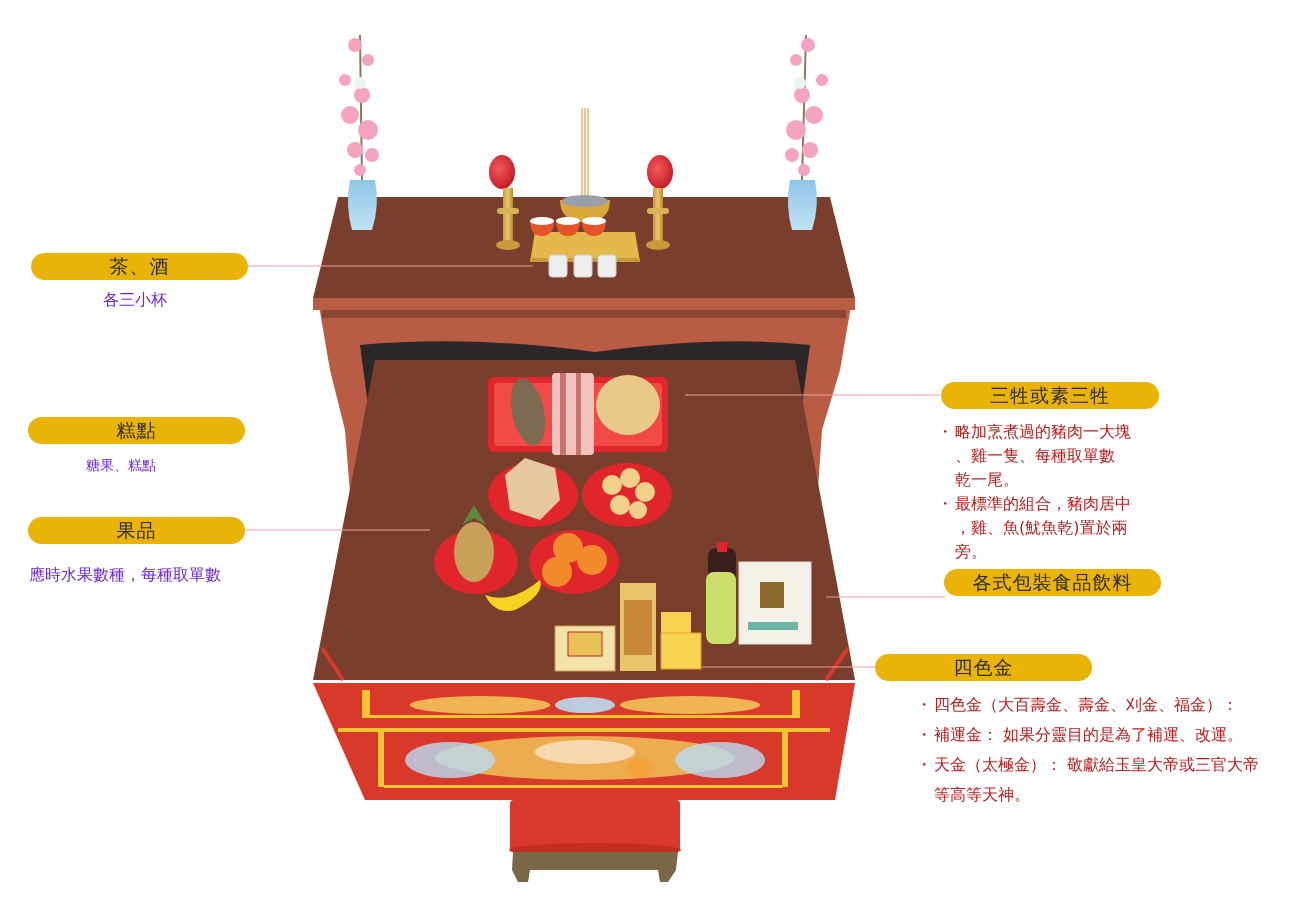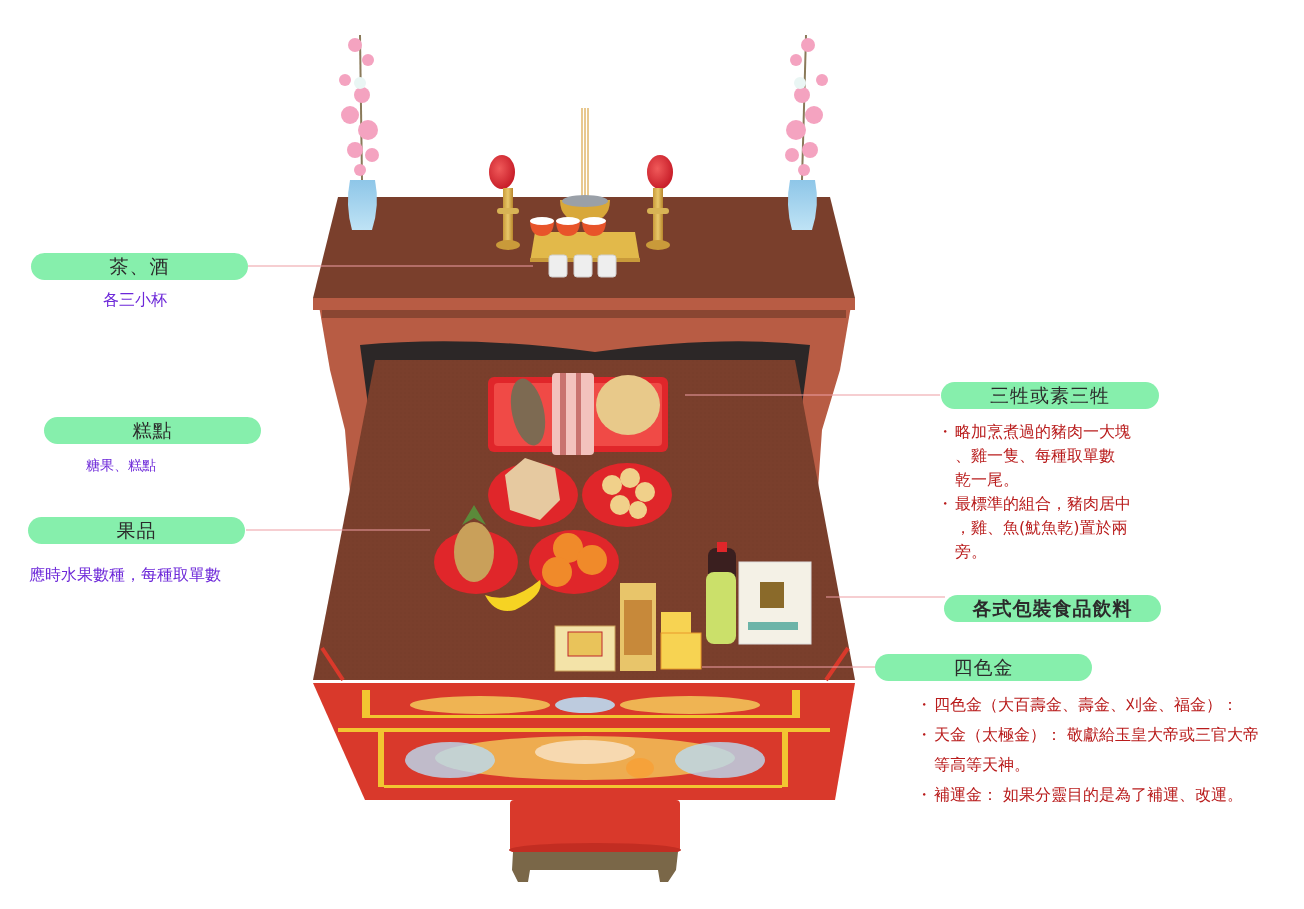--- a/index.html
+++ b/index.html
@@ -1,18 +1,18 @@
 <!DOCTYPE html>
 <html><head>
 <meta charset="utf-8">
 <style>
   html,body{margin:0;padding:0;background:#ffffff;}
   body{width:1304px;height:909px;position:relative;overflow:hidden;font-family:"DejaVu Sans","Liberation Sans",sans-serif;color:#2a2a2a;}
   .scene{position:absolute;left:0;top:0;width:1304px;height:909px;}
-  .pill{position:absolute;height:27px;border-radius:14px;background:#86efac;color:#2b2b2b;font-size:19px;line-height:27px;text-align:center;letter-spacing:1px;}
+  .pill{position:absolute;height:27px;border-radius:14px;background:#eab308;color:#2b2b2b;font-size:19px;line-height:27px;text-align:center;letter-spacing:1px;}
   .desc{position:absolute;font-size:16px;line-height:24px;color:#6d28d9;white-space:nowrap;}
   .bullets{position:absolute;margin:0;padding:0;list-style:none;font-size:16px;line-height:24px;color:#b91c1c;}
   .bullets li{position:relative;padding-left:14px;}
   .bullets li::before{content:"・";position:absolute;left:-4px;top:0;}
 </style>
 </head>
 <body>
 
 <div class="scene">
 
@@ -214,49 +214,49 @@
       <line x1="246" y1="530" x2="430" y2="530"></line>
       <line x1="685" y1="395" x2="940" y2="395"></line>
       <line x1="826" y1="597" x2="945" y2="597"></line>
       <line x1="702" y1="667" x2="876" y2="667"></line>
     </g>
   </svg>
 
   <div class="pill" style="left:31px;top:253px;width:217px;">茶、酒</div>
   <div class="desc" style="left:103px;top:288px;">各三小杯</div>
 
-  <div class="pill" style="left:44px;top:417px;width:217px;">糕點</div>
+  <div class="pill" style="left:28px;top:417px;width:217px;">糕點</div>
   <div class="desc" style="left:86px;top:453px;font-size:14px;">糖果、糕點</div>
 
   <div class="pill" style="left:28px;top:517px;width:217px;">果品</div>
   <div class="desc" style="left:29px;top:535px;margin-top:28px;">應時水果數種，每種取單數</div>
 
   <div class="pill" style="left:941px;top:382px;width:218px;">三牲或素三牲</div>
   <ul class="bullets" style="left:941px;top:420px;">
     <li>
       <div>略加烹煮過的豬肉一大塊</div>
       <div>、雞一隻、每種取單數</div>
       <div>乾一尾。</div>
     </li>
     <li>
       <div>最標準的組合，豬肉居中</div>
       <div>，雞、魚(魷魚乾)置於兩</div>
       <div>旁。</div>
     </li>
   </ul>
 
-  <div class="pill" style="left:944px;top:595px;width:217px;font-weight:bold;">各式包裝食品飲料</div>
+  <div class="pill" style="left:944px;top:569px;width:217px;">各式包裝食品飲料</div>
 
   <div class="pill" style="left:875px;top:654px;width:217px;">四色金</div>
   <ul class="bullets" style="left:920px;top:690px;line-height:30px;">
     <li>
       <div>四色金（大百壽金、壽金、刈金、福金）：</div>
     </li>
     <li>
+      <div>補運金： 如果分靈目的是為了補運、改運。</div>
+    </li>
+    <li>
       <div>天金（太極金）： 敬獻給玉皇大帝或三官大帝</div>
       <div>等高等天神。</div>
     </li>
-    <li>
-      <div>補運金： 如果分靈目的是為了補運、改運。</div>
-    </li>
   </ul>
 
 </div>
 
 </body></html>

